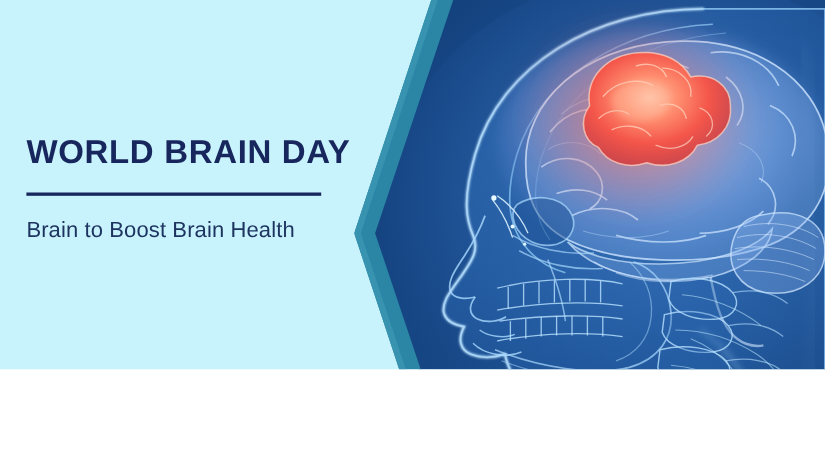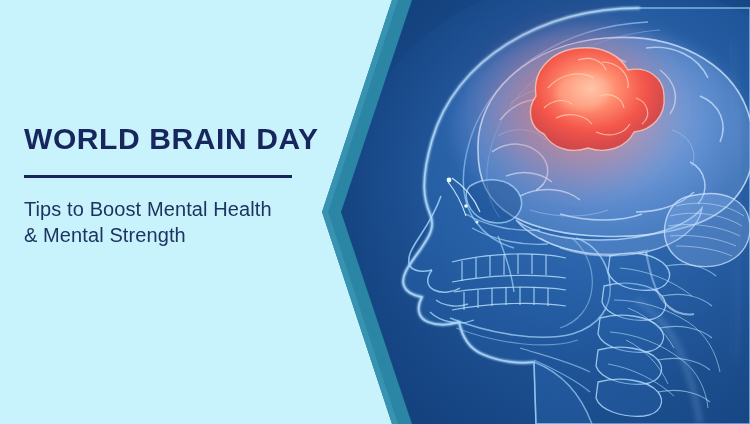--- a/index.html
+++ b/index.html
@@ -1,19 +1,19 @@
 <!DOCTYPE html>
 <html><head>
 <meta charset="utf-8">
 <style>
   * { margin:0; padding:0; box-sizing:border-box; }
   html,body { background:#ffffff; }
   .banner{
     position:relative;
-    width:750px; height:424px;
+    width:750px; height:336px;
     overflow:hidden;
     font-family:"Liberation Sans", sans-serif;
     background:#c9f3fc;
   }
   
   .img-panel{
     position:absolute; inset:0;
     clip-path: polygon(410px 0, 339px 212px, 410px 424px, 750px 424px, 750px 0);
     background:
       radial-gradient(ellipse 330px 270px at 560px 150px, #2f74c4 0%, #1e58a6 45%, #14427f 75%, #103768 100%),
@@ -311,18 +311,17 @@
 
   <div class="teal-band"></div>
   <div class="teal-band-hi"></div>
 
   <div class="text-col">
     <div class="headline">
       <div>WORLD BRAIN DAY</div>
     </div>
     <div class="rule"></div>
     <div class="subhead">
-      <div>Tips to Boost Mental Health</div>
-      <div>&amp; Mental Strength</div>
+      <div>Brain to Boost Brain Health</div>
     </div>
   </div>
 
 </div>
 
 </body></html>

